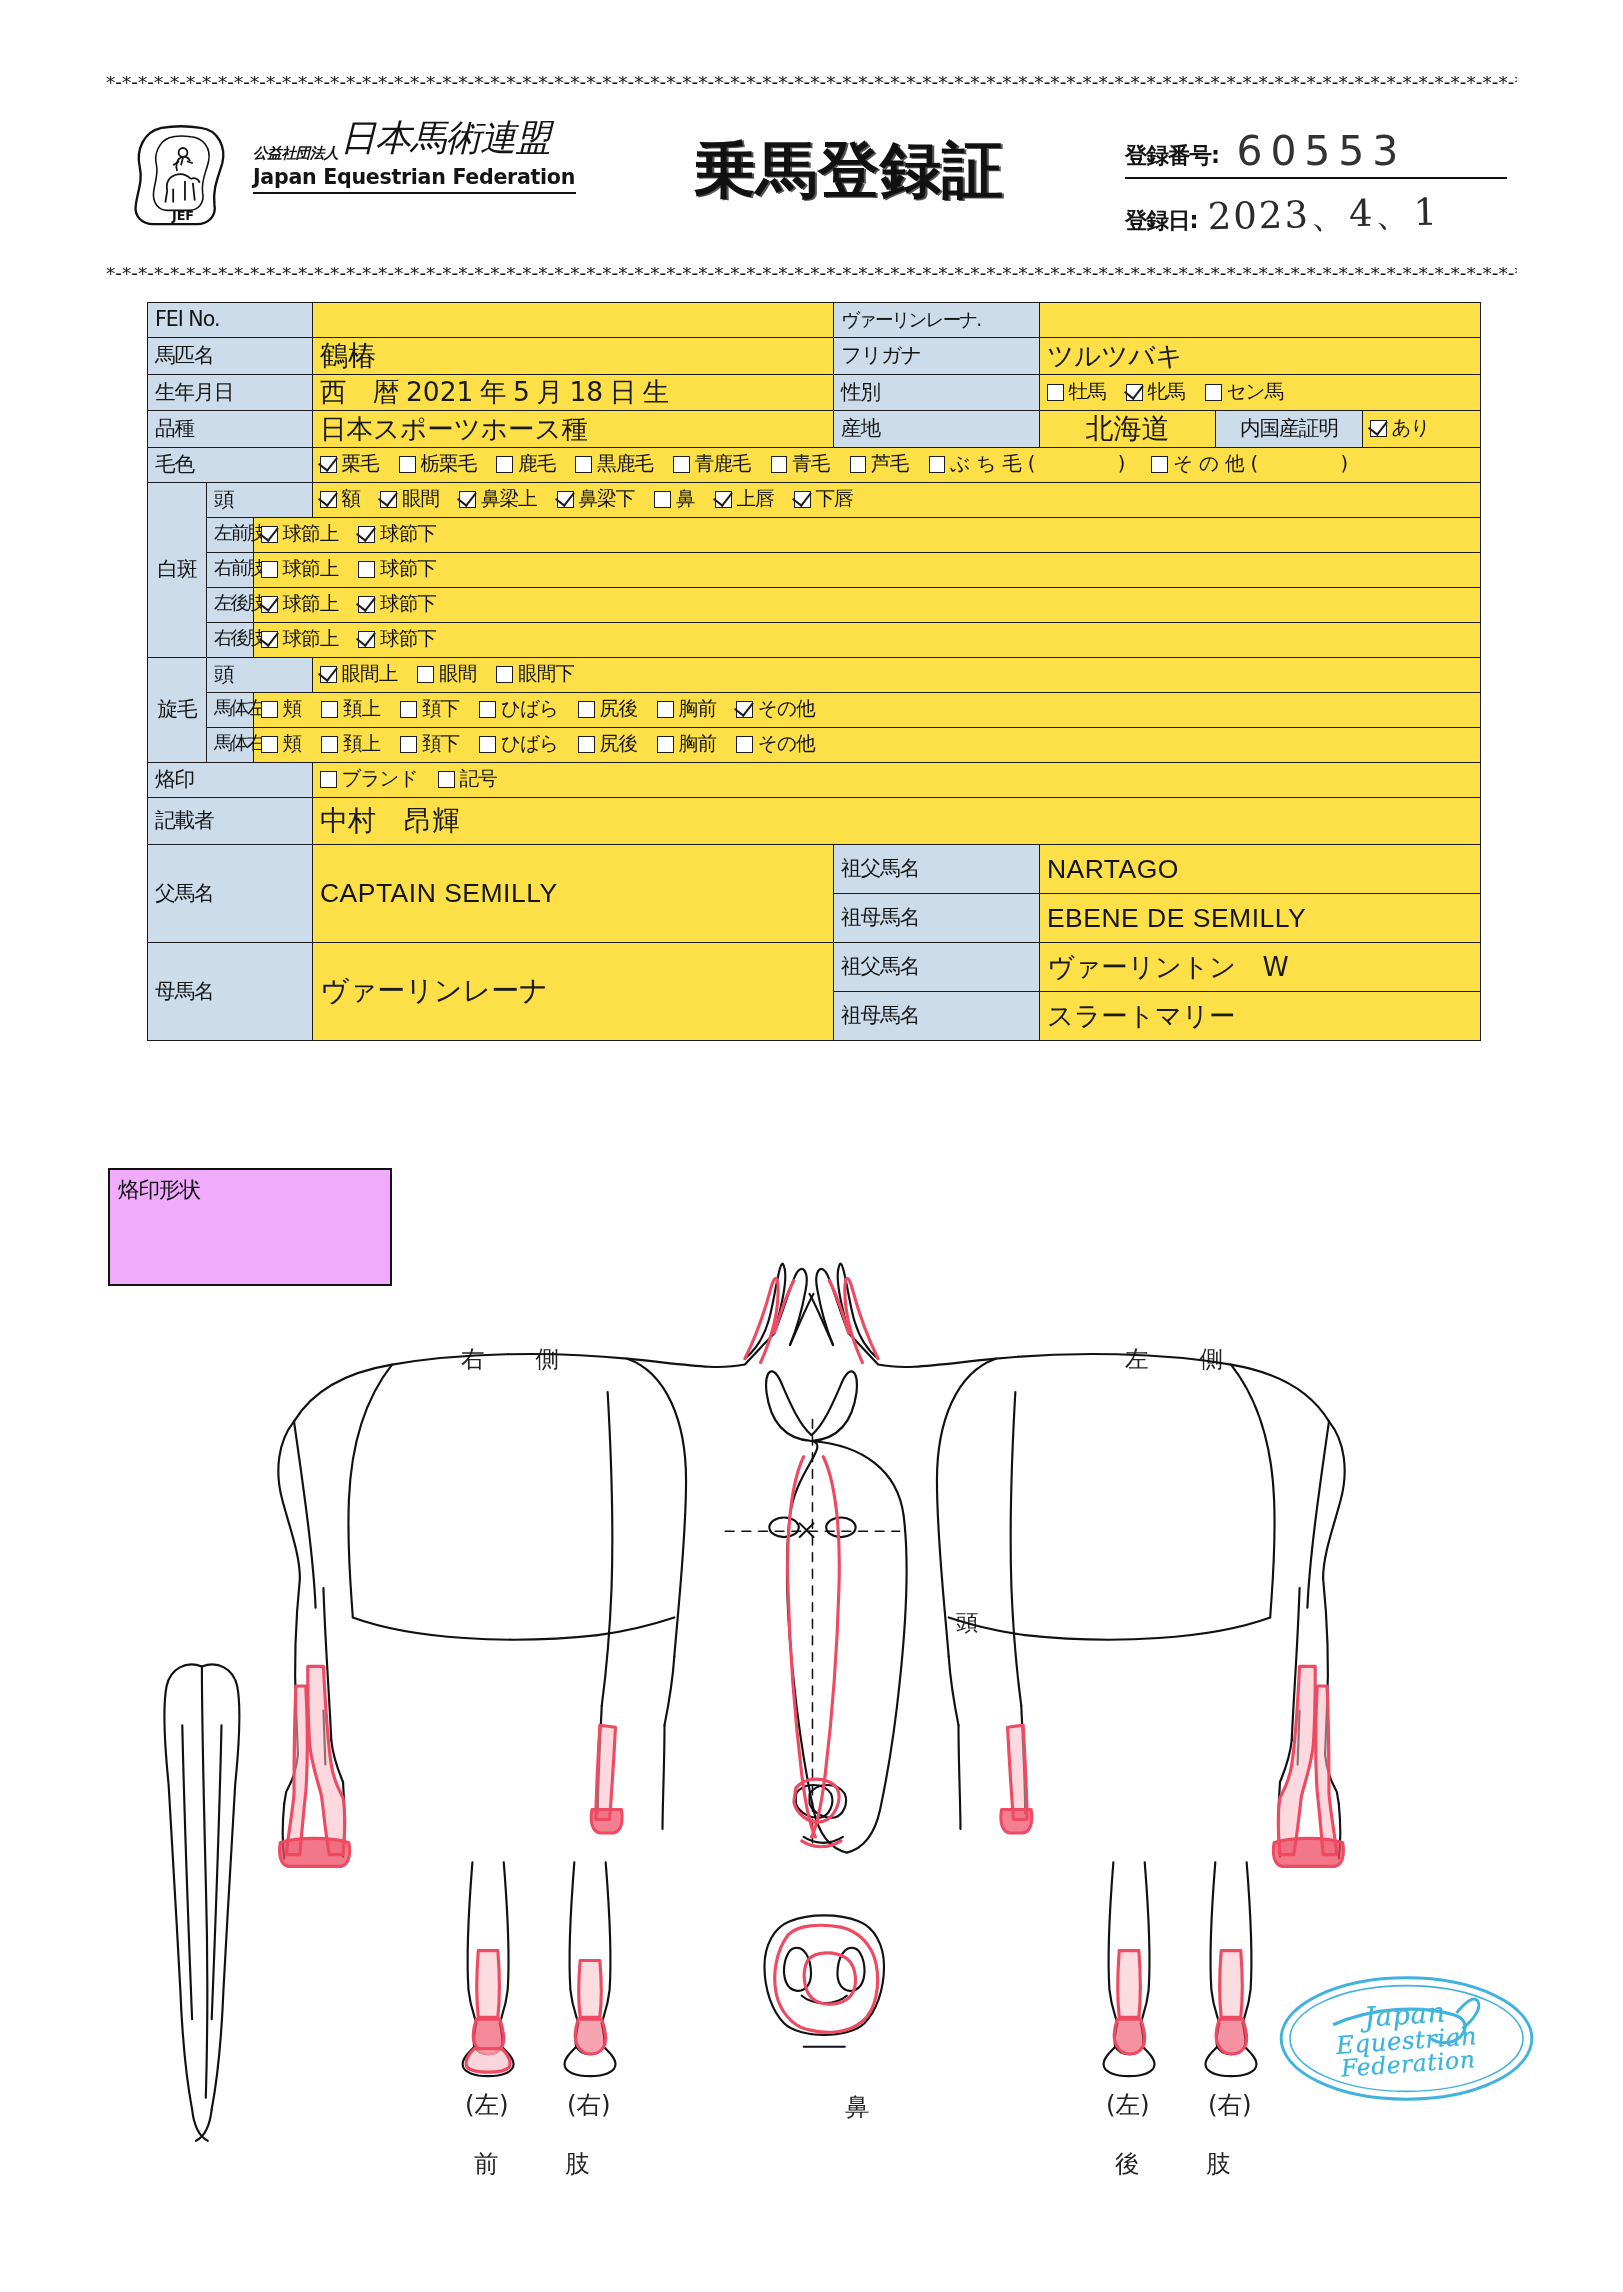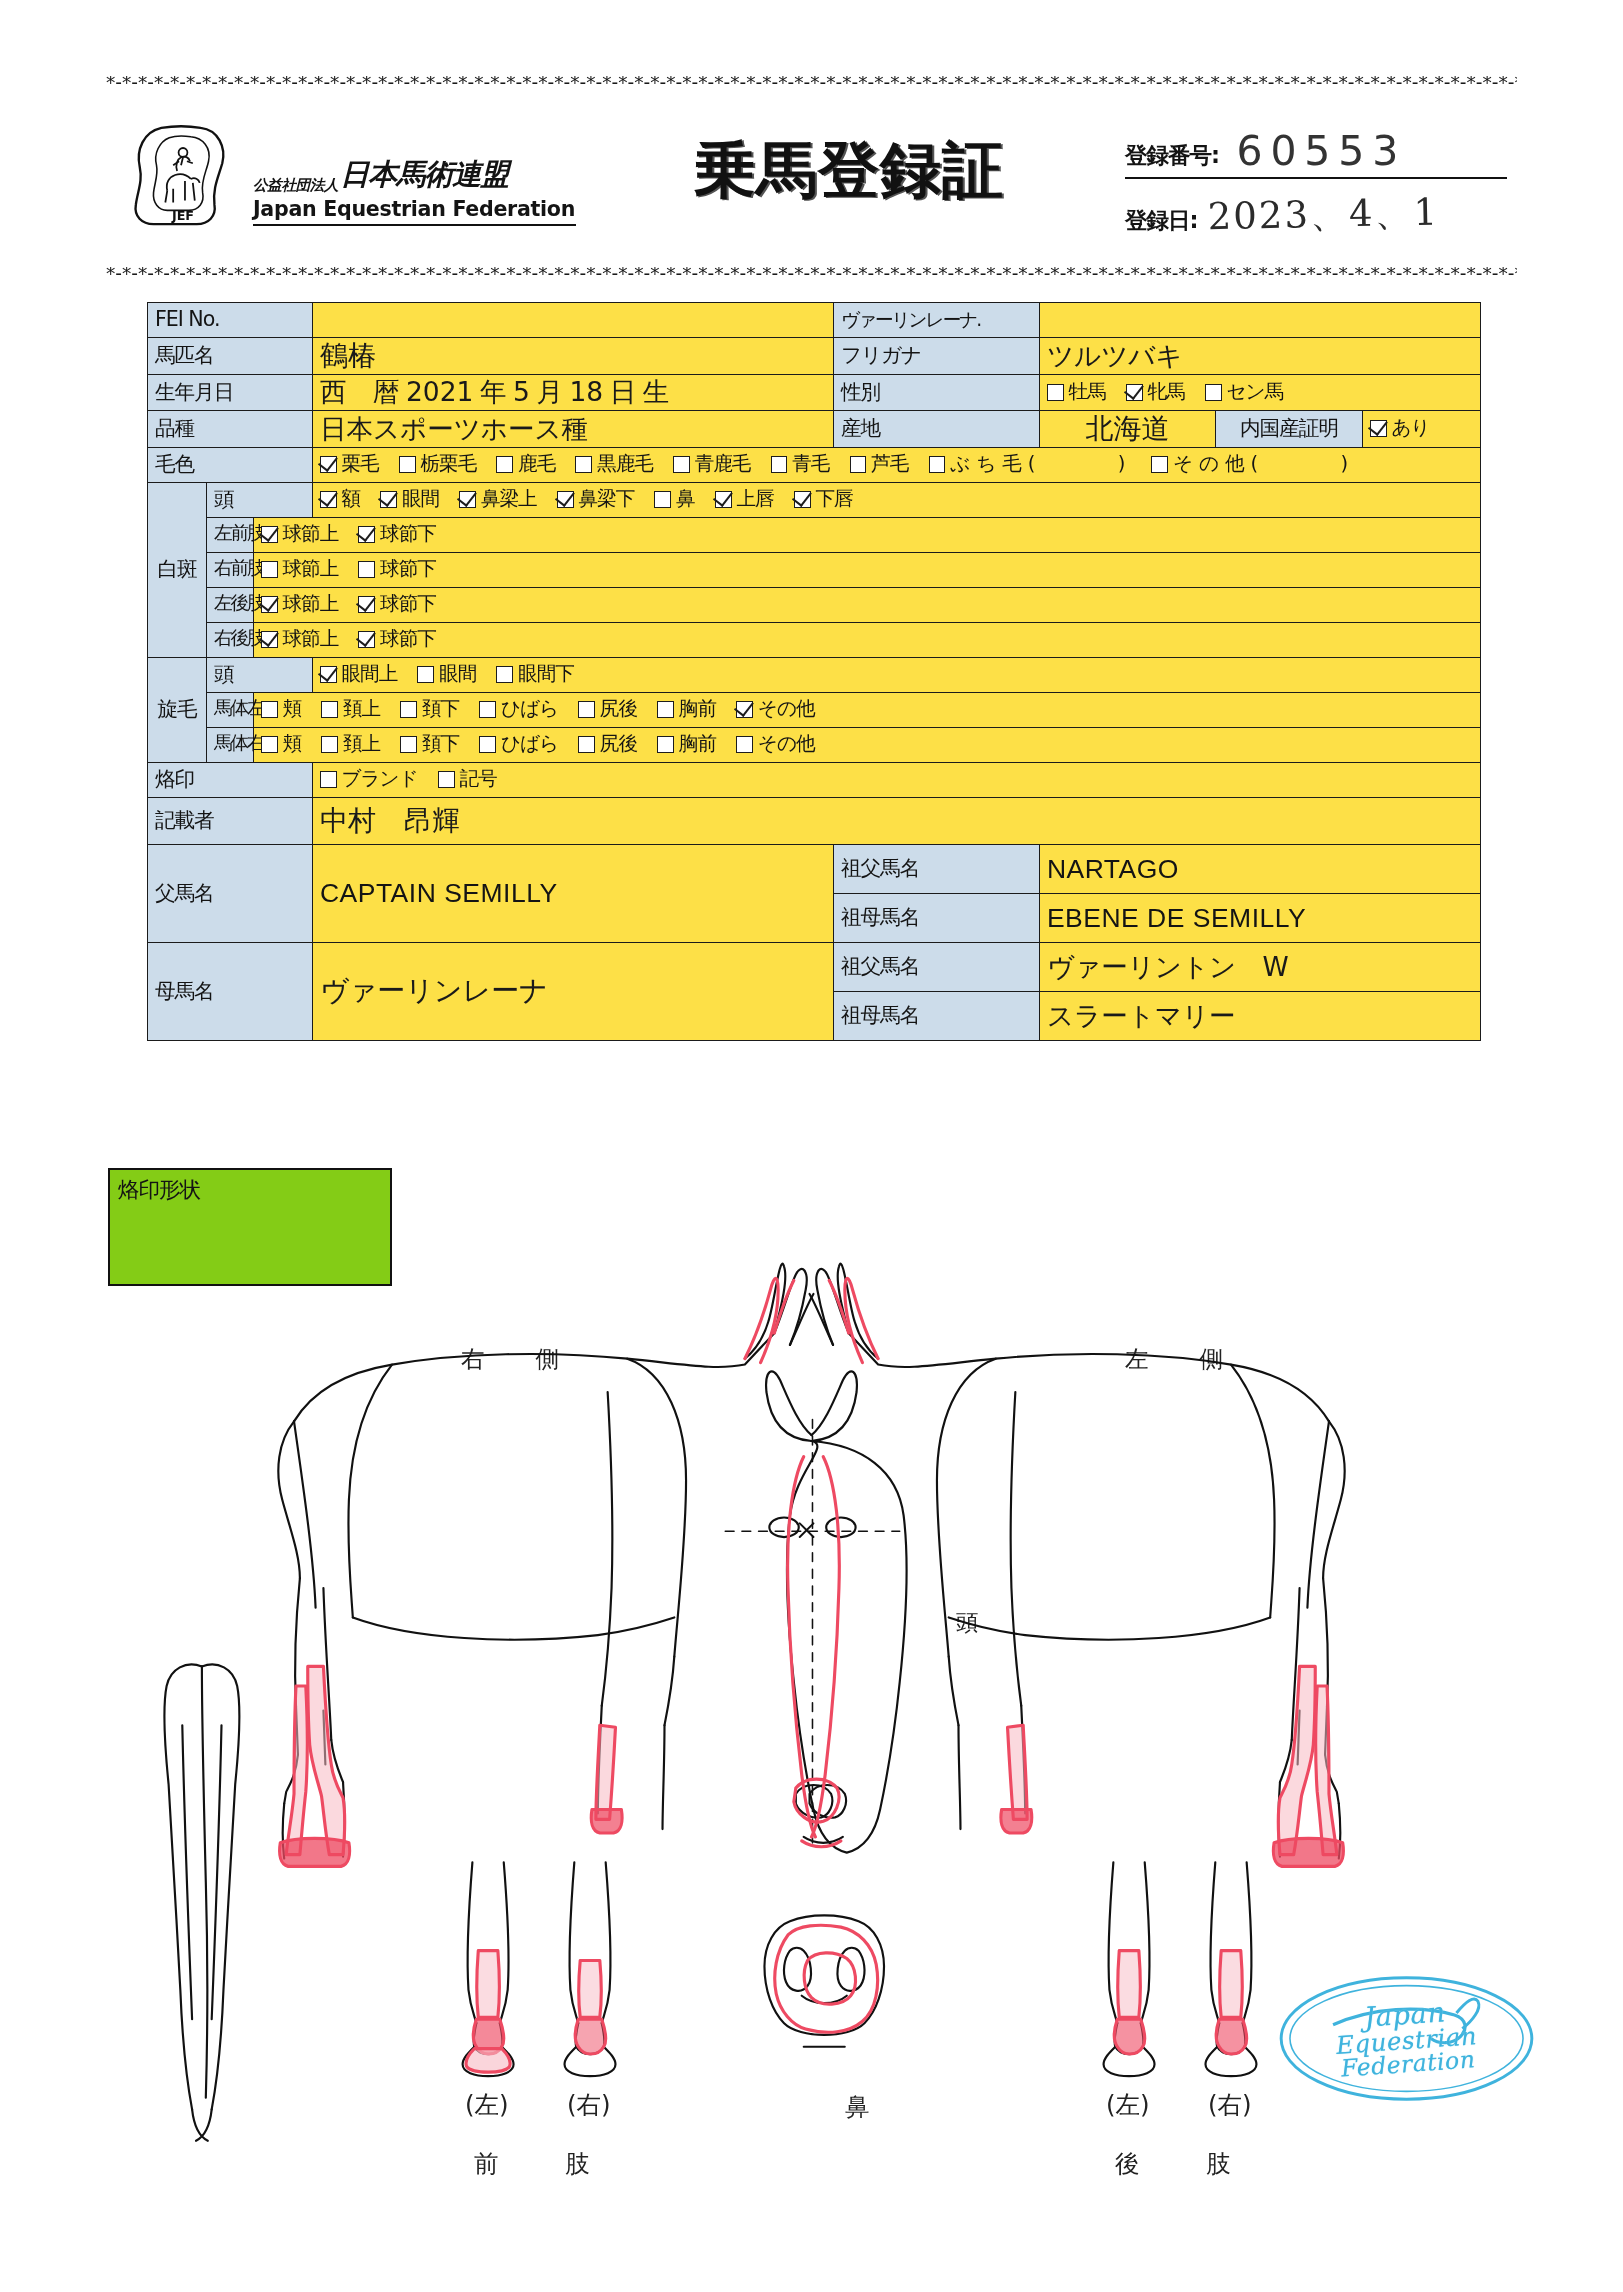--- a/index.html
+++ b/index.html
@@ -25,21 +25,21 @@
   .starline.top { top:76px; }
   .starline.bottom { top:267px; }
 
   
   .header { position:absolute; left:106px; top:108px; width:1411px; height:147px; }
 
   .jef-logo { position:absolute; left:17.6px; top:11.8px; width:118px; height:110px; }
   .org-block { position:absolute; left:147px; top:5.9px; width:412px; }
   .org-jp { font-size:14.7px; font-weight:bold; font-style:italic; letter-spacing:-0.5px; display:flex; align-items:flex-end; gap:2px;}
   .org-jp .small { font-size:14.7px; }
-  .org-jp .big { font-size:29px; font-weight:bold; letter-spacing:-1px;margin-top:41px; }
+  .org-jp .big { font-size:36px; font-weight:normal; letter-spacing:-1px; }
   .org-en { font-size:20.6px; font-weight:bold; letter-spacing:-0.3px; margin-top:2px; }
   .org-rule { border-bottom:2px solid #111; width:323px; margin-top:2.9px; }
   .org-addr { font-size:14.7px; font-style:italic; font-weight:bold; letter-spacing:-0.4px; margin-top:2.9px; line-height:1.25; }
 
   .doc-title {
     position:absolute; left:588px; top:21.6px;
     font-size:61px; font-weight:bold; 
     letter-spacing:1px;
     color:#111;
     text-shadow:2px 1px 0 #555;
@@ -108,21 +108,21 @@
   .paren { letter-spacing:5.9px; }
 
   .rowlbl-v {
     background:#ccdcea; text-align:left; font-size:20.6px; letter-spacing:-1px;font-family:Liberation Mono, monospace;
   }
 
   
   .brandbox {
     position:absolute; left:108px; top:1168px;
     width:284px; height:118px;
-    border:2px solid #111; background:#84cc16;
+    border:2px solid #111; background:#f0abfc;
   }
   .brandbox span { position:absolute; left:7.8px; top:4.9px; font-size:21.6px; letter-spacing:-1px; }
 
   .sidelbl { position:absolute; font-size:23.5px; letter-spacing:13.7px; color:#222; }
   .diaglbl { position:absolute; font-size:22.5px; color:#222; letter-spacing:-1px;}
   .footlbl { position:absolute; font-size:24.5px; color:#222; }
 
   .svg-wrap { position:absolute; left:0; top:0; width:1623px; height:2293px; pointer-events:none; }
 
   .seal {

